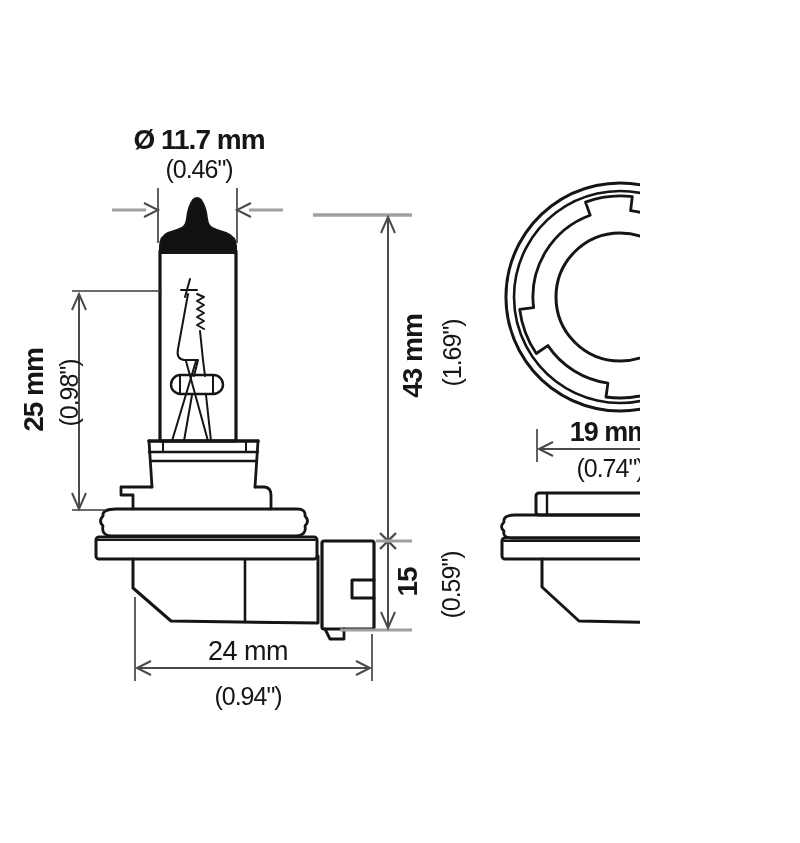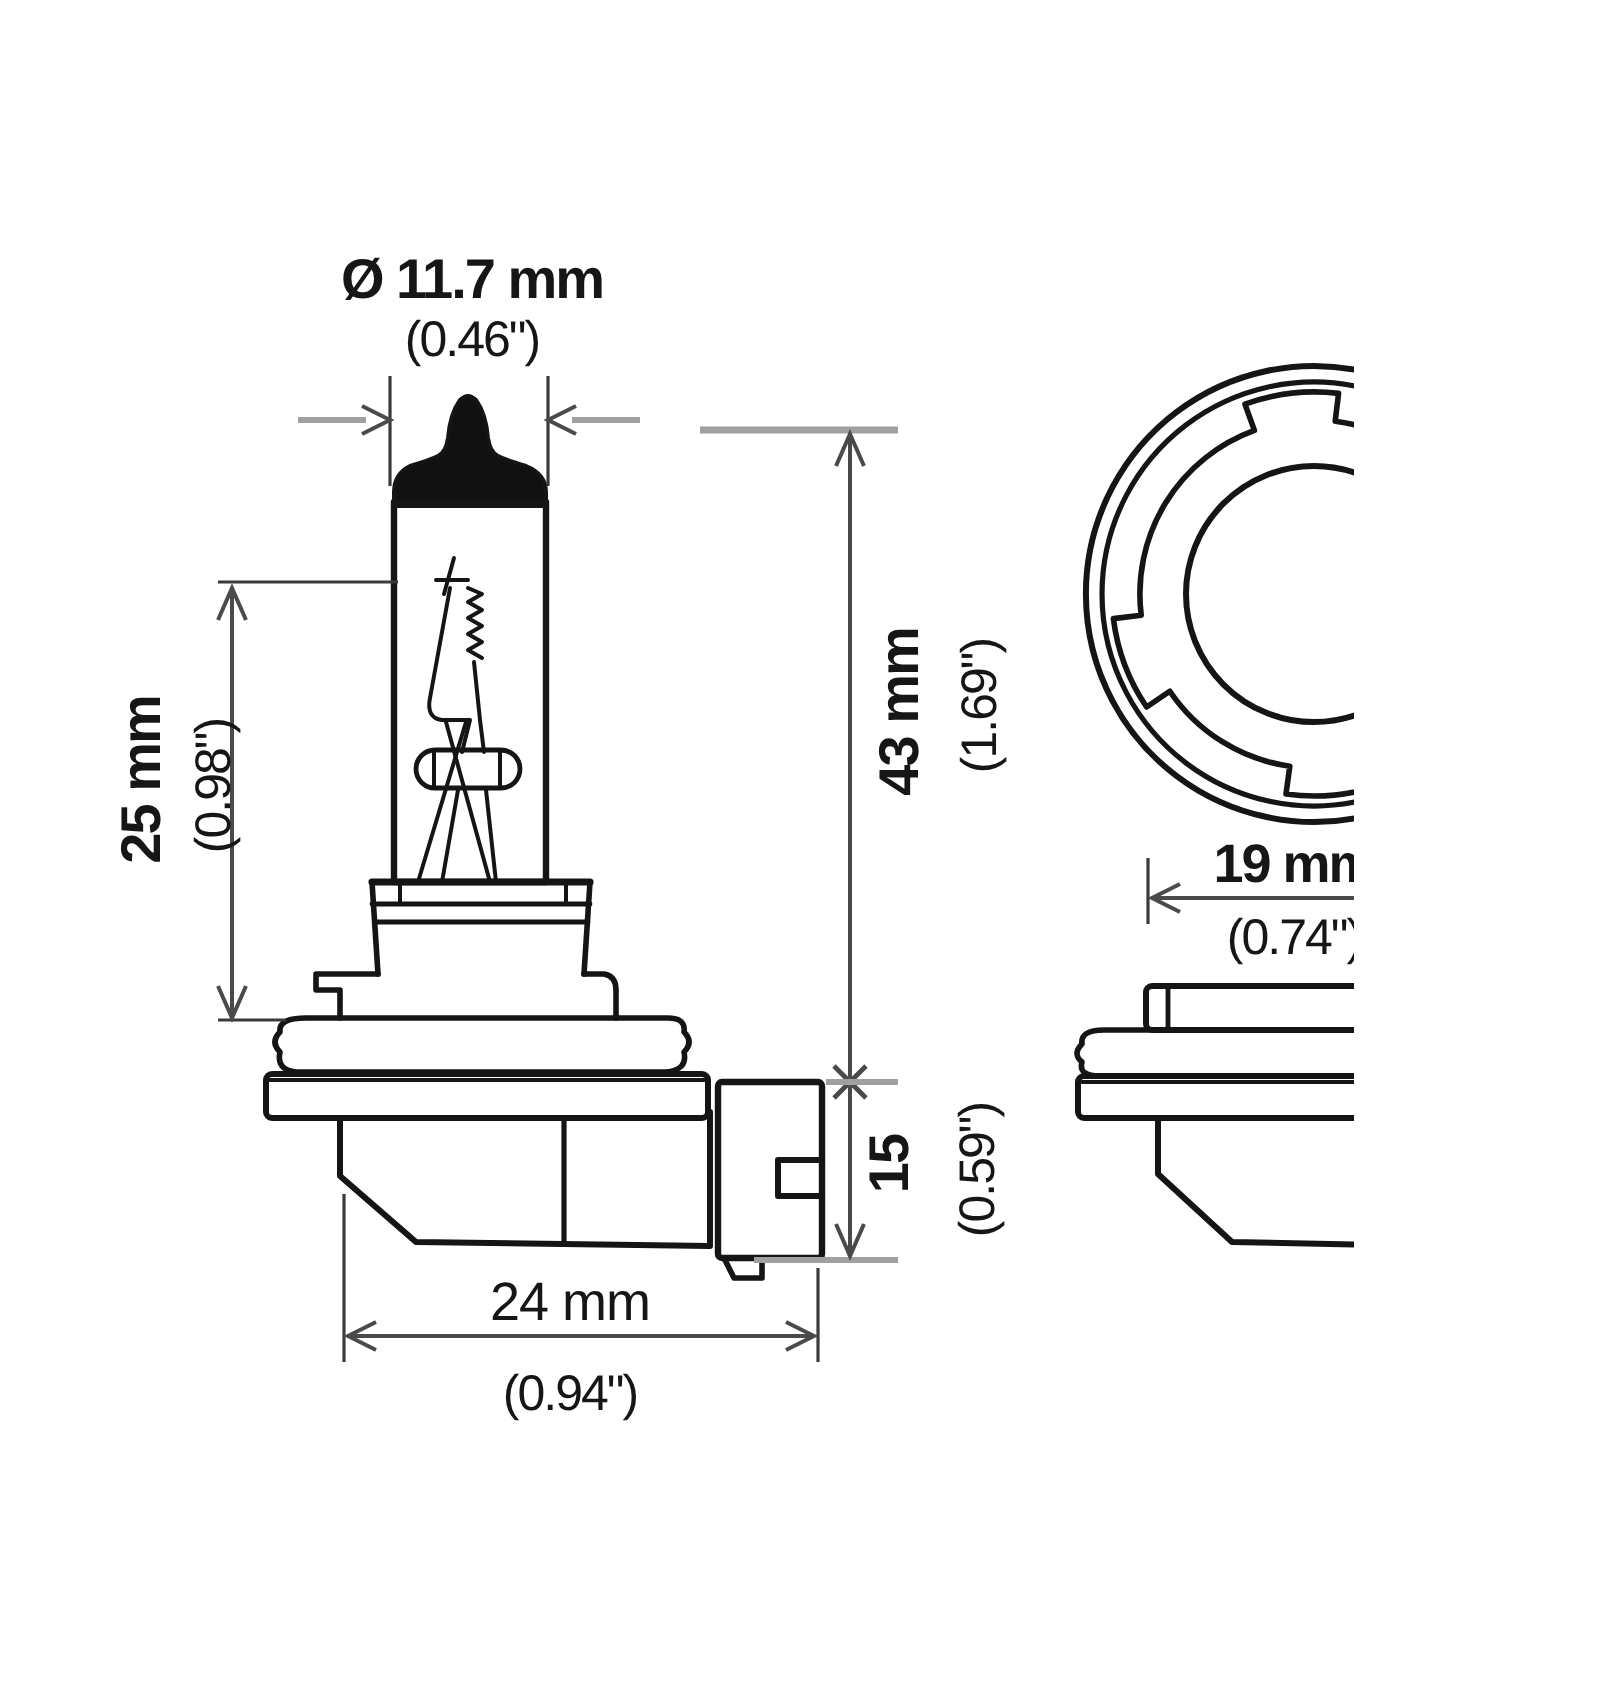--- a/index.html
+++ b/index.html
@@ -1,16 +1,16 @@
 <!DOCTYPE html>
 <html><head>
 <meta charset="utf-8">
 <style>
   html,body{margin:0;padding:0;background:#ffffff;}
-  .stage{position:relative;width:640px;height:843px;background:#ffffff;overflow:hidden;margin-left:37px;}
+  .stage{position:relative;width:640px;height:843px;background:#ffffff;overflow:hidden;}
   svg{display:block;}
   text{font-family:"Liberation Sans", sans-serif;fill:#161616;}
   .t-bold{font-weight:700;font-size:28px;letter-spacing:-1px;}
   .t-bold-sm{font-weight:700;font-size:27px;letter-spacing:-1px;}
   .t-reg{font-weight:400;font-size:25px;letter-spacing:-1px;}
   .t-reg-md{font-weight:400;font-size:27px;letter-spacing:-0.5px;}
 </style>
 </head>
 <body>
 

